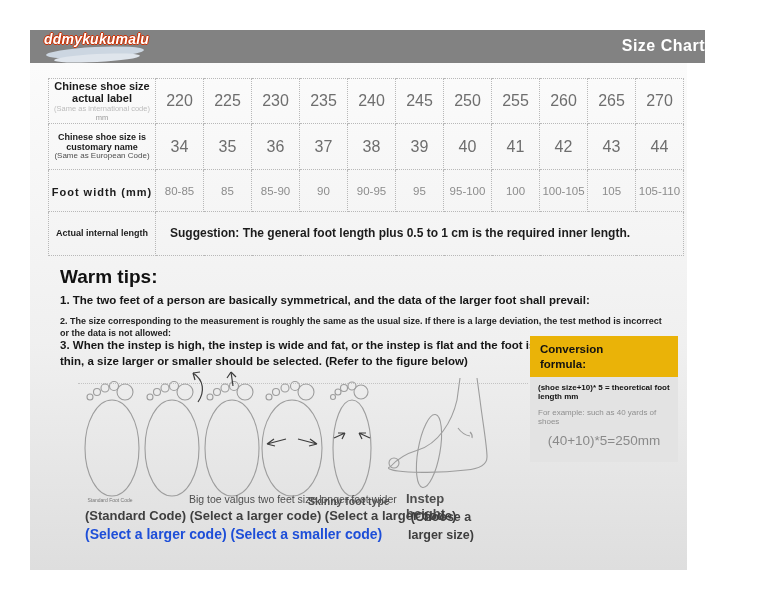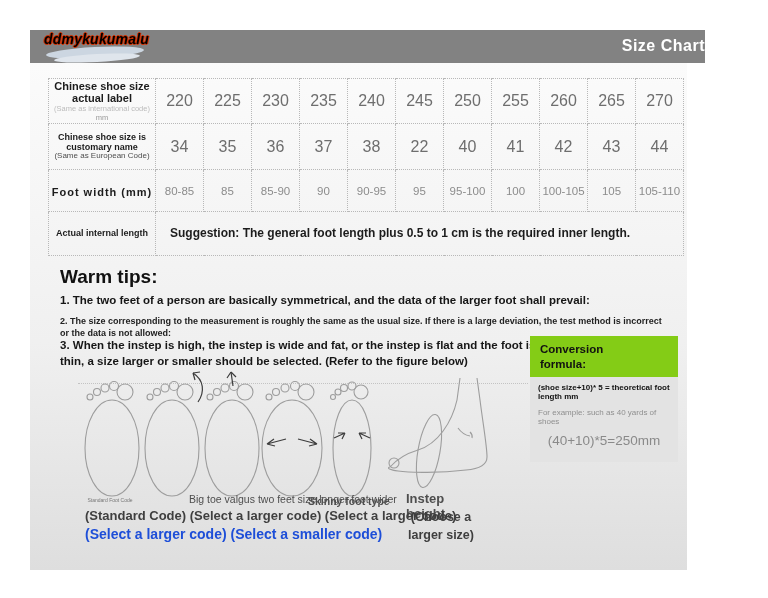--- a/index.html
+++ b/index.html
@@ -15,21 +15,21 @@
   
   .header-bar { position:absolute; left:30px; top:30px; width:675px; height:33px; background:#828282; }
   .title { position:absolute; left:0; top:7px; width:675px; text-align:right;
            color:#ffffff; font-weight:bold; font-size:16px; letter-spacing:.5px; }
   .logo-wrap { position:absolute; left:10px; top:-9px; width:120px; height:40px; }
   .logo-swoosh { position:absolute; left:6px; top:26px; width:98px; height:11px;
                  background:#ccd6e1; border-radius:50%; transform:rotate(-3deg); }
   .logo-swoosh2 { position:absolute; left:14px; top:33px; width:86px; height:8px;
                   background:#dfe5ec; border-radius:50%; transform:rotate(-3deg); }
   .logo-text { position:absolute; left:4px; top:10px; font-size:14px; font-weight:bold; font-style:italic;
-               color:#000000; letter-spacing:.2px;
+               color:#ffffff; letter-spacing:.2px;
                text-shadow:-1px 0 #cf2f00, 0 1px #cf2f00, 1px 0 #cf2f00, 0 -1px #cf2f00; }
 
   
   .size-table { position:absolute; left:48px; top:78px; border-collapse:collapse; table-layout:fixed; width:635px; }
   .size-table td { border:1px dotted #b8b8b8; text-align:center; vertical-align:middle; padding:0; }
   .col-label { width:107px; }
   .size-table td.val { width:48px; font-size:16px; color:#6e6e6e; }
   tr.r1 { height:45px; } tr.r2 { height:46px; } tr.r3 { height:42px; } tr.r4 { height:44px; }
   .lbl-main { display:block; font-weight:bold; font-size:11px; color:#1c1c1c; line-height:1.15; }
   .lbl-main.small { font-size:9px; }
@@ -42,21 +42,21 @@
                      font-weight:bold; font-size:12px; color:#1c1c1c; line-height:1.4; }
 
   
   .tips-heading { position:absolute; left:60px; top:266px; font-size:19px; font-weight:bold; color:#111; }
   .tip1 { position:absolute; left:60px; top:294px; width:620px; font-size:11.5px; font-weight:bold; color:#161616; }
   .tip2 { position:absolute; left:60px; top:315px; width:606px; font-size:9px; font-weight:600; color:#222; line-height:1.35; }
   .tip3 { position:absolute; left:60px; top:337px; width:494px; font-size:11.5px; font-weight:bold; color:#161616; line-height:1.4; }
 
   
   .conv-box { position:absolute; left:530px; top:336px; width:148px; height:126px; background:#e3e3e3; }
-  .conv-header { background:#84cc16; padding:6px 0 5px 10px; }
+  .conv-header { background:#eab308; padding:6px 0 5px 10px; }
   .conv-header-text { display:block; width:90px; font-size:11.5px; font-weight:bold; color:#111; line-height:1.3; }
   .conv-formula { padding:6px 6px 0 8px; font-size:8px; font-weight:bold; color:#111; }
   .conv-example-intro { padding:7px 6px 0 8px; font-size:8px; color:#8f8f8f; }
   .conv-example { margin-top:7px; text-align:center; font-size:13.5px; color:#8a8a8a; }
   .conv-conclusion { margin-top:2px; padding:0 14px 0 18px; font-size:12.5px; font-weight:bold; color:#111; line-height:1.25; }
 
   
   .feet-divider { position:absolute; left:78px; top:383px; width:450px; height:0; border-top:1px dotted #c3c3c3; }
   .feet-svg { position:absolute; left:75px; top:368px; width:425px; height:135px; }
   .feet-svg path, .feet-svg ellipse, .feet-svg circle { fill:none; stroke:#9d9d9d; stroke-width:1.1; }
@@ -109,21 +109,21 @@
     <tr class="r2">
       <td class="col-label">
         <span class="lbl-main small">Chinese shoe size is customary name</span>
         <span class="lbl-sub1 dark">(Same as European Code)</span>
       </td>
       <td class="val">34</td>
       <td class="val">35</td>
       <td class="val">36</td>
       <td class="val">37</td>
       <td class="val">38</td>
-      <td class="val">22</td>
+      <td class="val">39</td>
       <td class="val">40</td>
       <td class="val">41</td>
       <td class="val">42</td>
       <td class="val">43</td>
       <td class="val">44</td>
     </tr>
     <tr class="r3">
       <td class="col-label">
         <span class="lbl-width">Foot width (mm)</span>
       </td>

